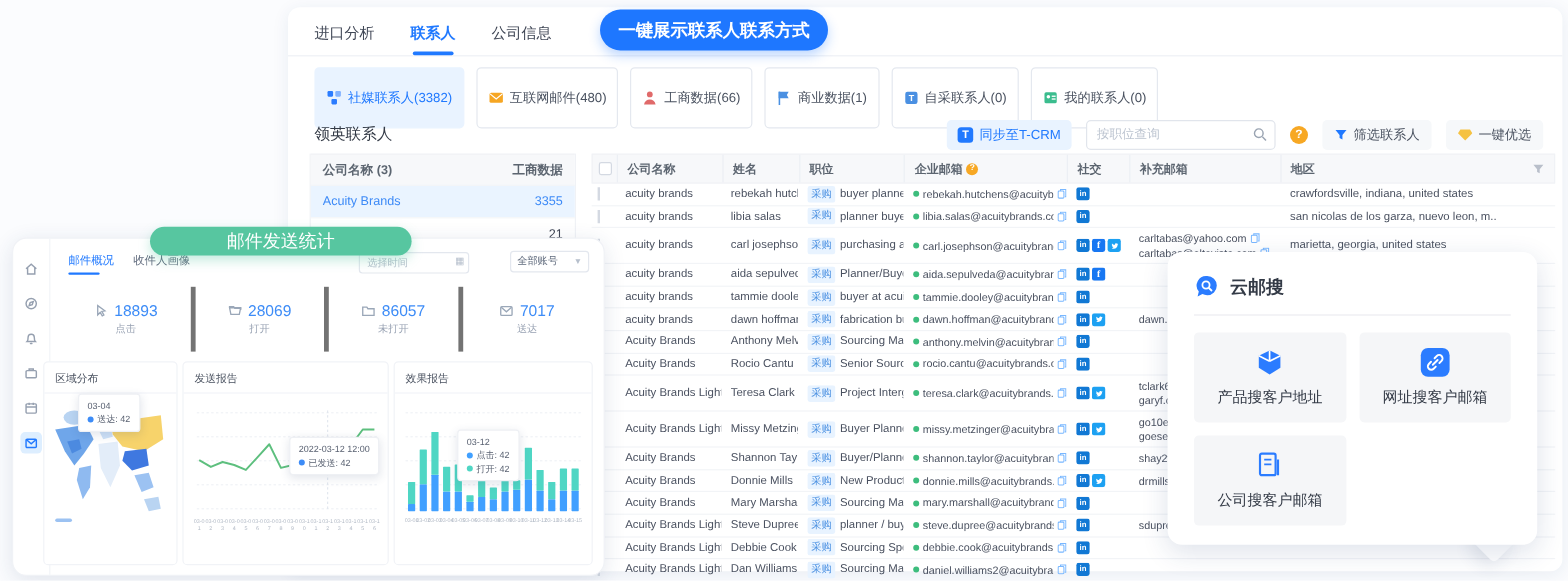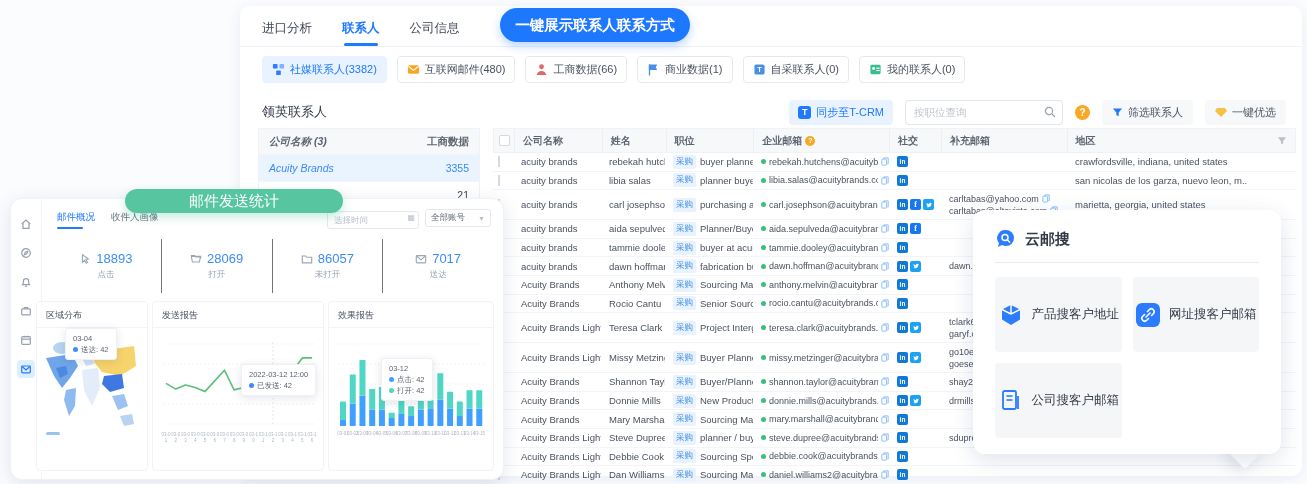--- a/index.html
+++ b/index.html
@@ -4,41 +4,41 @@
 <style>
   html,body{margin:0;padding:0;background:#fbfcfe;font-family:"Liberation Sans","DejaVu Sans",sans-serif;}
   #root{position:relative;width:1307px;height:484px;overflow:hidden;background:#fbfcfe;}
   
   #main-panel{position:absolute;left:240px;top:6px;width:1062px;height:470px;background:#fff;border-radius:10px;box-shadow:0 3px 14px rgba(30,60,110,.08);z-index:1;}
   .tabs-row{position:absolute;left:0;top:6px;right:0;height:34px;border-bottom:1px solid #eef1f5;display:flex;align-items:center;padding-left:22px;gap:30px;}
   .tab{font-size:12.5px;color:#404756;cursor:pointer;position:relative;padding-bottom:9px;top:4px;}
   .tab.active{color:#2079ff;font-weight:bold;}
   .tab.active:after{content:"";position:absolute;left:50%;transform:translateX(-50%);bottom:0;width:34px;height:3px;border-radius:2px;background:#2079ff;}
   .chips-row{position:absolute;left:22px;top:50px;display:flex;gap:10px;}
-  .chip{height:25px;display:flex;align-items:center;gap:5px;padding:0 9px;border:1px solid #e4e8ef;border-radius:4px;background:#fff;font-size:11px;color:#4a5260;cursor:pointer;}
+  .chip{height:25px;display:flex;align-items:center;gap:5px;padding:12px 9px;border:1px solid #e4e8ef;border-radius:4px;background:#fff;font-size:11px;color:#4a5260;cursor:pointer;}
   .chip.active{background:#e9f3ff;border-color:#e9f3ff;color:#2079ff;}
   .chip svg{width:13px;height:13px;}
   .section-row{position:absolute;left:22px;right:16px;top:92px;height:28px;display:flex;align-items:center;}
   .section-title{font-size:13px;color:#333a46;}
   .toolbar{margin-left:auto;display:flex;align-items:center;gap:12px;}
   .sync-btn{height:25px;background:#e9f3ff;border-radius:4px;color:#2079ff;font-size:11px;display:flex;align-items:center;gap:5px;padding:0 9px;cursor:pointer;}
   .sync-ic{width:13px;height:13px;background:#2079ff;border-radius:3px;color:#fff;font-size:9px;font-weight:bold;display:flex;align-items:center;justify-content:center;}
   .search-box{position:relative;width:158px;height:25px;}
   .search-box input{width:100%;height:100%;box-sizing:border-box;border:1px solid #e1e5ec;border-radius:4px;padding:0 24px 0 8px;font-size:10.5px;color:#333;outline:none;}
   .search-box input::placeholder{color:#bcc4d0;}
   .search-ic{position:absolute;right:7px;top:6px;}
   .q-badge{width:15px;height:15px;border-radius:50%;background:#f7a824;color:#fff;font-size:10px;font-weight:bold;display:flex;align-items:center;justify-content:center;}
   .tool-btn{height:25px;background:#f6f8fa;border-radius:4px;font-size:11px;color:#4a5260;display:flex;align-items:center;gap:5px;padding:0 10px;cursor:pointer;}
   
   #company-table{position:absolute;left:18px;top:122px;width:220px;font-size:10.5px;border:1px solid #f0f2f6;border-top:none;}
   .ct-head{display:flex;background:#f7f8fa;border-top:1px solid #f0f2f6;height:25px;align-items:center;color:#5c6570;font-weight:bold;}
   .ct-row{display:flex;height:26px;align-items:center;border-top:1px solid #f3f5f8;color:#3f4654;cursor:pointer;}
   .ct-row.sel{background:#eaf4ff;}
   .ct-row.sel .ct-name,.ct-row.sel .ct-num{color:#3d8af7;}
-  .ct-name{padding-left:10px;flex:1;font-style:italic;}
+  .ct-name{padding-left:10px;flex:1;}
   .ct-num{width:70px;text-align:right;padding-right:10px;}
   
   #contacts-table{position:absolute;left:253px;top:122px;width:803px;font-size:9.5px;color:#4a5160;}
   .h-row{display:flex;background:#f7f8fa;height:25px;align-items:center;font-weight:bold;color:#5c6570;font-size:10px;border:1px solid #f0f2f6;box-sizing:border-box;}
   .h-cell{padding-left:8px;box-sizing:border-box;display:flex;align-items:center;gap:4px;border-left:1px solid #eceff4;height:100%;}
   .h-cell:first-child{border-left:none;}
   .r-row{display:flex;align-items:center;border-bottom:1px solid #f2f4f7;box-sizing:border-box;}
   .cell{padding-left:8px;box-sizing:border-box;overflow:hidden;white-space:nowrap;}
   .c0{width:20px;padding-left:5px;}
   .c1{width:88px;}
@@ -69,39 +69,39 @@
   .rail-ic.active{background:#ddeeff;}
   .rail-ic.active svg{stroke:#2079ff;}
   #mp-tabs{position:absolute;left:46px;top:12px;display:flex;gap:16px;font-size:9.5px;color:#606b7d;}
   .mp-tab.active{color:#2079ff;position:relative;padding-bottom:5px;}
   .mp-tab.active:after{content:"";position:absolute;left:0;bottom:0;width:26px;height:2px;background:#2079ff;border-radius:1px;}
   #mp-controls{position:absolute;right:12px;top:10px;display:flex;gap:6px;}
   .mp-date{position:relative;width:92px;height:18px;}
   .mp-date input{width:100%;height:100%;box-sizing:border-box;border:1px solid #e3e7ee;border-radius:3px;font-size:8.5px;padding:0 16px 0 6px;outline:none;color:#333;}
   .mp-date input::placeholder{color:#b6bfcc;}
   .mp-cal{position:absolute;right:4px;top:4px;font-size:8px;color:#b6bfcc;}
-  .mp-select{width:66px;height:18px;border:1px solid #e3e7ee;border-radius:3px;font-size:8.5px;color:#606b7d;display:flex;align-items:center;justify-content:space-between;padding:0 5px;box-sizing:border-box;cursor:pointer;}
+  .mp-select{width:66px;height:18px;border:1px solid #e3e7ee;border-radius:3px;font-size:8.5px;color:#606b7d;display:flex;align-items:center;justify-content:space-between;padding:0 5px;box-sizing:border-box;cursor:pointer;margin-left:28px;}
   .mp-select .car{color:#b6bfcc;font-size:7px;}
   #stats-row{position:absolute;left:40px;right:10px;top:40px;height:54px;display:flex;}
-  .stat{flex:1;display:flex;flex-direction:column;align-items:center;justify-content:center;gap:3px;border-left:1px solid #737373;}
+  .stat{flex:1;display:flex;flex-direction:column;align-items:center;justify-content:center;gap:3px;border-left:4px solid #737373;}
   .stat:first-child{border-left:none;}
   .stat-top{display:flex;align-items:center;gap:5px;font-size:13px;color:#3d8cf7;}
   .stat-top svg{width:12px;height:12px;stroke:#9aa7b8;fill:none;stroke-width:1.3;}
   .stat-label{font-size:8.5px;color:#98a2b3;}
   .mp-card{position:absolute;top:102px;height:170px;background:#fff;border:1px solid #f1f3f7;border-radius:4px;box-sizing:border-box;}
   .mp-card-title{font-size:9px;color:#4a5260;padding:7px 9px 5px;border-bottom:1px solid #f2f4f8;}
   .tooltip{position:absolute;background:#fff;border:1px solid #eef0f4;border-radius:3px;box-shadow:0 2px 8px rgba(50,70,110,.14);padding:4px 7px;font-size:7.5px;color:#5a6272;line-height:11px;z-index:2;white-space:nowrap;}
   .tt-dot{display:inline-block;width:5px;height:5px;border-radius:50%;margin-right:3px;}
   
   #cloud-panel{position:absolute;left:973px;top:210px;width:308px;height:244px;background:#fff;border-radius:12px;box-shadow:0 6px 22px rgba(30,60,110,.14);z-index:3;padding:18px 22px;box-sizing:border-box;}
   #cloud-tail{position:absolute;left:1232px;top:438px;width:26px;height:26px;background:#fff;transform:rotate(45deg);border-radius:4px;box-shadow:0 6px 14px rgba(30,60,110,.12);z-index:2;}
   .cloud-head{display:flex;align-items:center;gap:8px;font-size:15px;color:#333a46;font-weight:bold;}
   .cloud-div{height:1px;background:#ececf0;margin:12px 0 14px;}
   .cloud-grid{display:grid;grid-template-columns:1fr 1fr;gap:11px;}
-  .cloud-card{background:#f5f6f8;border-radius:4px;height:75px;display:flex;flex-direction:row;align-items:center;justify-content:center;gap:8px;font-size:12.5px;color:#333a46;cursor:pointer;}
+  .cloud-card{background:#f5f6f8;border-radius:4px;height:75px;display:flex;flex-direction:column;align-items:center;justify-content:center;gap:8px;font-size:12.5px;color:#333a46;cursor:pointer;}
   .axis-label{font-size:4.5px;fill:#b0b8c4;}
 </style>
 </head>
 <body>
 
 <div id="root">
 
   <section id="main-panel">
     <div class="tabs-row">
       <span class="tab">进口分析</span>

